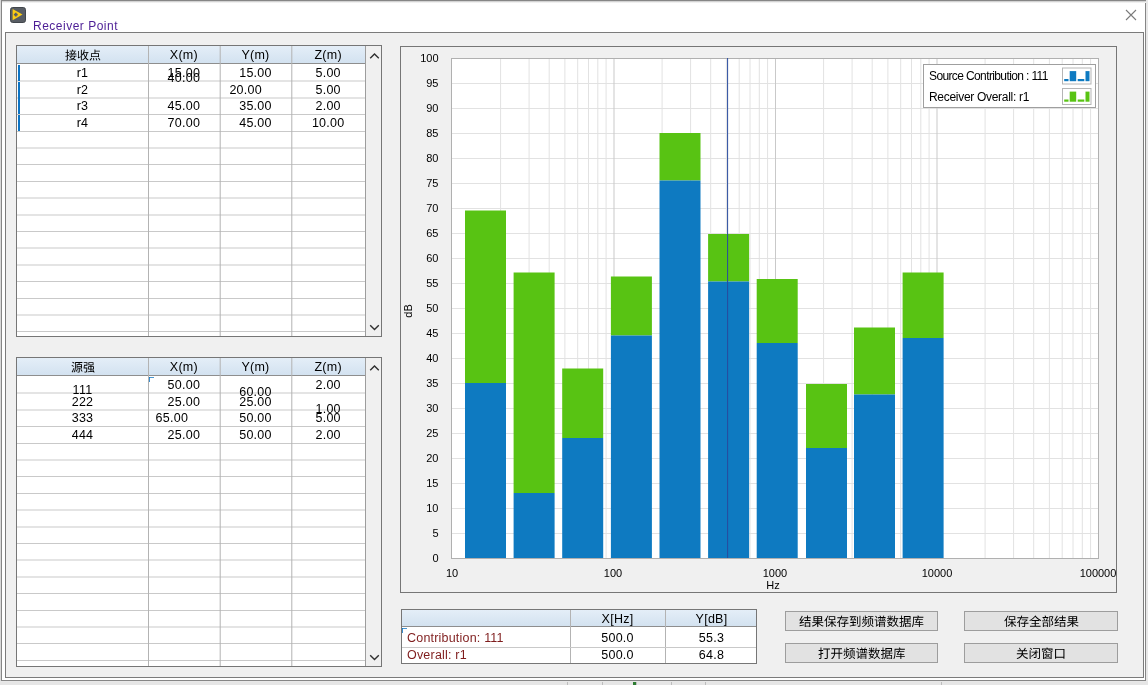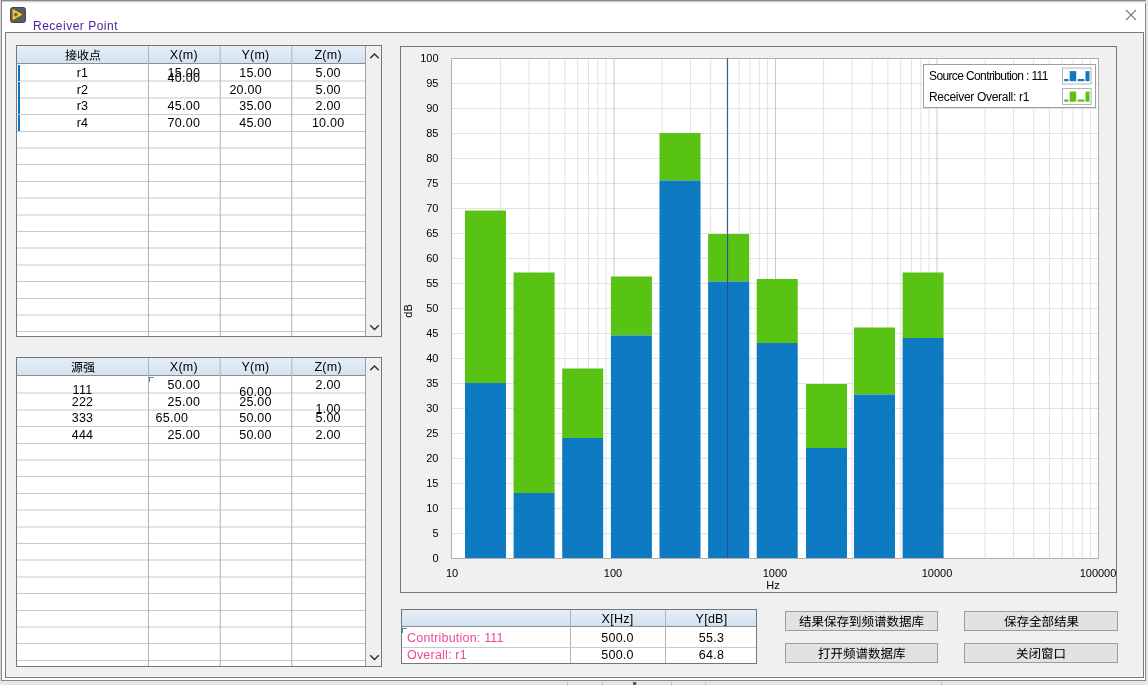--- a/index.html
+++ b/index.html
@@ -1,18 +1,18 @@
 <!DOCTYPE html>
 <html><head><meta charset="utf-8"><style>
 *{margin:0;padding:0;box-sizing:border-box}
 body{width:1148px;height:685px;position:relative;overflow:hidden;
      font-family:"Liberation Sans",sans-serif;background:#e8e8e8}
 .cc{position:absolute;display:flex;align-items:center;justify-content:center;
     font-size:12.5px;letter-spacing:0.25px;color:#000;white-space:nowrap}
-.cl{position:absolute;display:flex;align-items:center;font-size:12.5px;letter-spacing:0.2px;color:#ec4899;white-space:nowrap}
+.cl{position:absolute;display:flex;align-items:center;font-size:12.5px;letter-spacing:0.2px;color:#7f1d1d;white-space:nowrap}
 .ax{font-size:11px;fill:#000;font-family:"Liberation Sans",sans-serif}
 .lg{font-size:12px;fill:#000;font-family:"Liberation Sans",sans-serif}
 </style></head><body>
 <div style="position:absolute;left:1px;top:0;width:1145px;height:681px;border:1px solid #868686;background:#fff"></div>
 <div style="position:absolute;left:0;top:0;width:1px;height:681px;background:#d9d9d9"></div>
 <div style="position:absolute;left:2px;top:1px;width:1144px;height:2px;background:linear-gradient(#c4c4c4,#ffffff)"></div>
 <svg style="position:absolute;left:10px;top:7px" width="16" height="16">
 <rect x="0.5" y="0.5" width="15" height="15" rx="2.2" fill="#585d64" stroke="#41464c"></rect>
 <path d="M2.6 1.9 L2.6 13.3 L12.5 7.6 Z" fill="#fccd12"></path>
 <path d="M5.8 5.7 L5.8 9.5 M3.9 7.6 L7.7 7.6" stroke="#585d64" stroke-width="1.7"></path>

